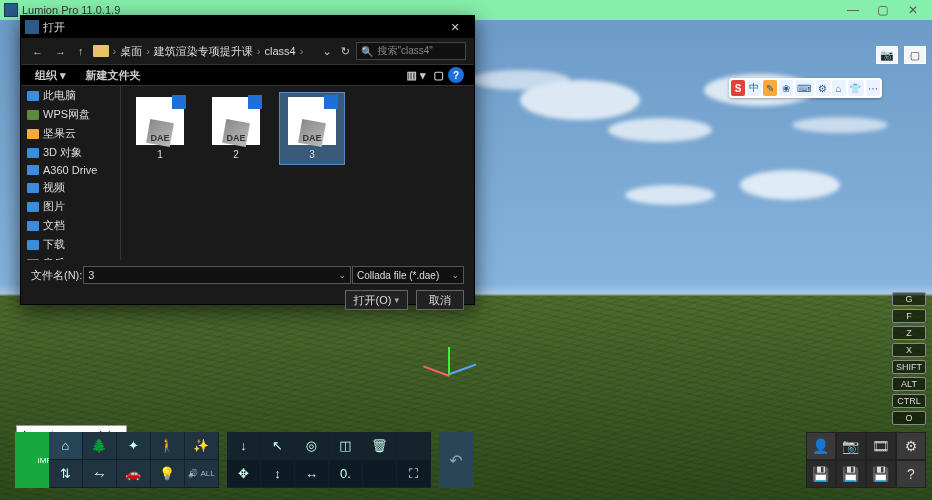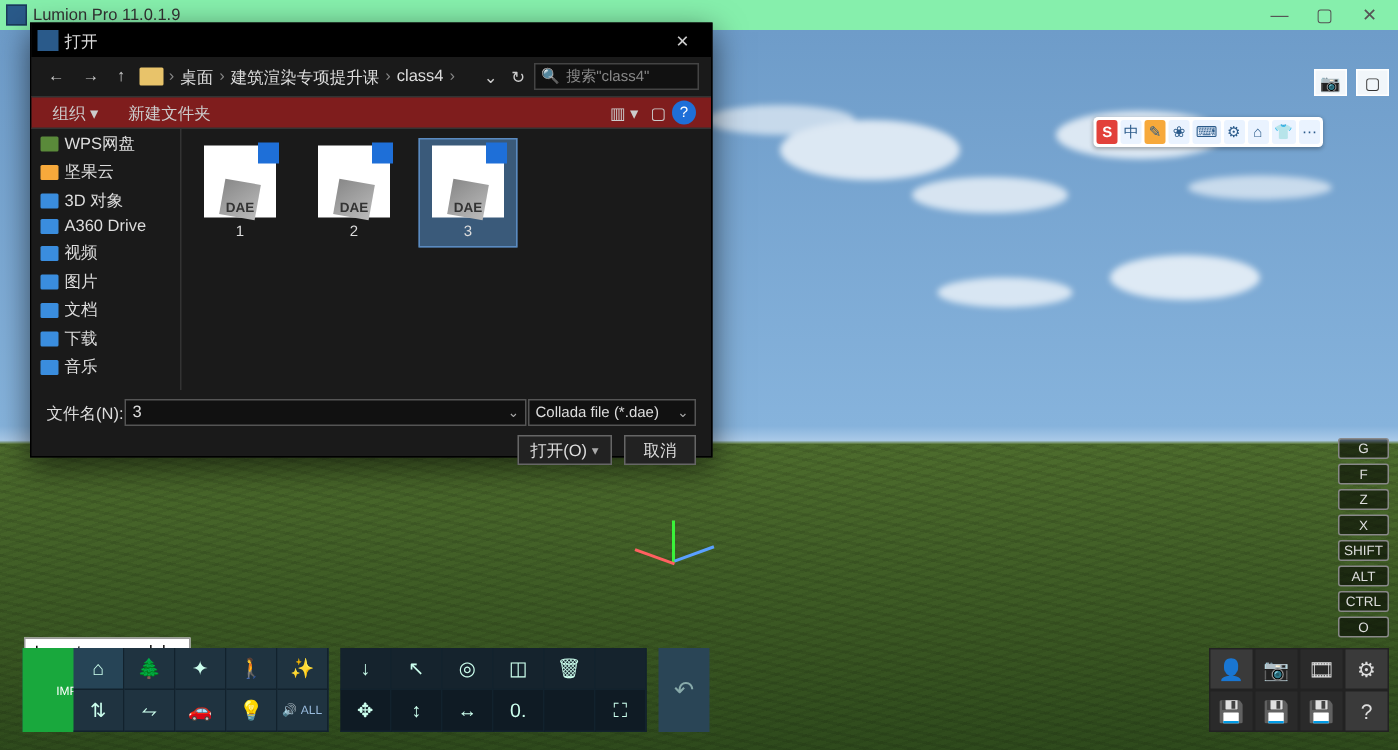--- a/index.html
+++ b/index.html
@@ -73,21 +73,21 @@
 
 .dlg-nav { height:26px; display:flex; align-items:center; gap:6px; padding:0 8px; background:#1a1a1a; font-size:11px;}
 .dlg-nav .arrow { color:#ccc; padding:0 3px;}
 .dlg-nav .path { flex:1; display:flex; align-items:center; gap:4px; color:#ddd;}
 .dlg-nav .crumb { color:#ddd;}
 .dlg-nav .sep { color:#888;}
 .dlg-nav .folder-icon { width:16px; height:12px; background:#e8c36a; border-radius:1px;}
 .dlg-nav .refresh { color:#ccc;}
 .dlg-nav .search { width:110px; height:18px; background:#111; border:1px solid #444; color:#888; font-size:10px; padding:0 4px; display:flex; align-items:center; gap:4px;}
 
-.dlg-toolbar { height:22px; display:flex; align-items:center; padding:0 10px; background:#7f1d1d; font-size:11px; border-top:1px solid #333; border-bottom:1px solid #333;}
+.dlg-toolbar { height:22px; display:flex; align-items:center; padding:0 10px; background:#000000; font-size:11px; border-top:1px solid #333; border-bottom:1px solid #333;font-weight:bold;}
 .dlg-toolbar .sp { flex:1;}
 .dlg-toolbar .tb-btn { padding:0 4px; color:#ccc; font-size:11px;}
 .dlg-toolbar .help { width:16px; height:16px; background:#1e6fd8; color:#fff; border-radius:8px; display:flex; align-items:center; justify-content:center; font-size:10px;}
 
 .dlg-body { display:flex; height:174px;}
 .dlg-tree { width:100px; background:#1a1a1a; overflow:hidden; font-size:11px; border-right:1px solid #333;}
 .dlg-tree .node { display:flex; align-items:center; gap:4px; padding:2px 4px 2px 6px; color:#ddd; white-space:nowrap;}
 .dlg-tree .ticon { width:12px; height:10px; background:#e8c36a; border-radius:1px; flex:none;}
 .dlg-tree .ticon.pc { background:#3a8dde;}
 .dlg-tree .ticon.blue { background:#3a8dde;}
@@ -252,20 +252,24 @@
       <span class="tb-btn">新建文件夹</span>
       <span class="sp"></span>
       <span class="tb-btn">▥ ▾</span>
       <span class="tb-btn">▢</span>
       <span class="help">?</span>
     </div>
 
     <div class="dlg-body">
       <div class="dlg-tree" id="tree">
           <div class="node">
+            <span class="ticon pc"></span>
+            <span>此电脑</span>
+          </div>
+          <div class="node">
             <span class="ticon green"></span>
             <span>WPS网盘</span>
           </div>
           <div class="node">
             <span class="ticon orange"></span>
             <span>坚果云</span>
           </div>
           <div class="node">
             <span class="ticon blue"></span>
             <span>3D 对象</span>

